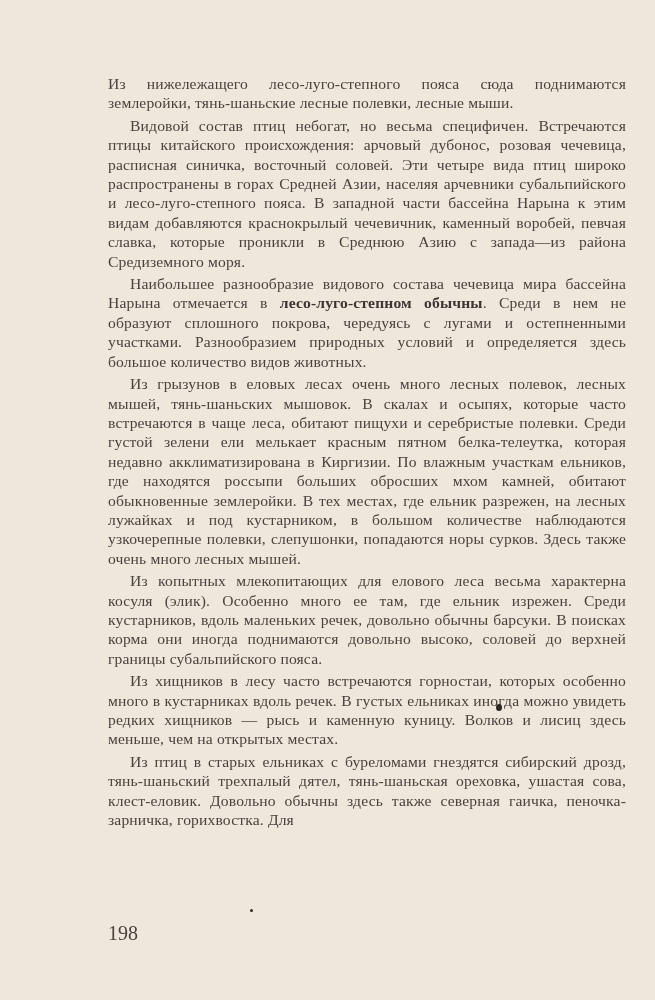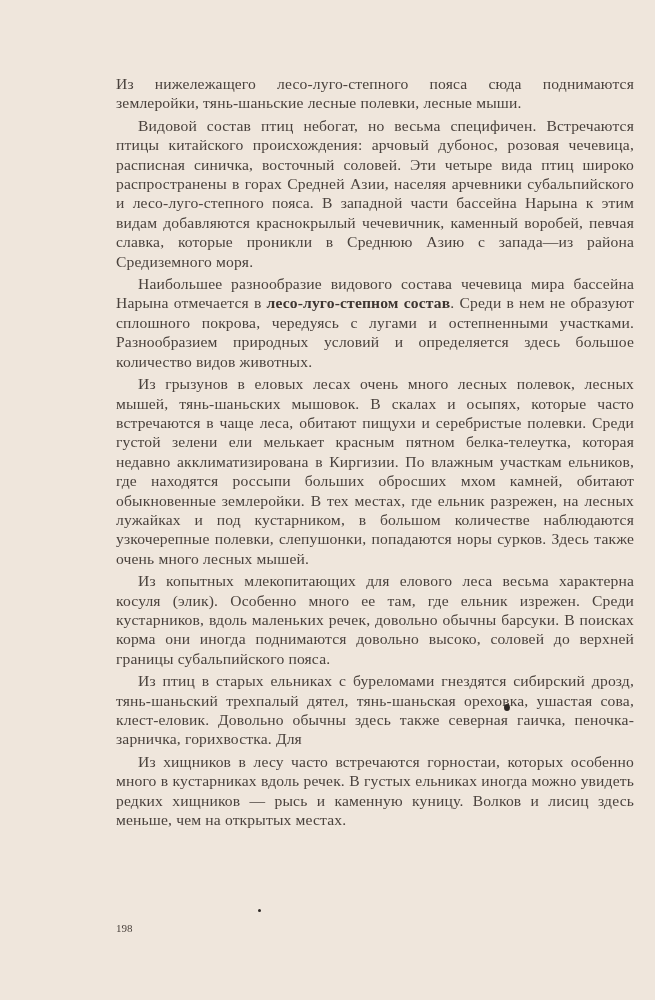--- a/index.html
+++ b/index.html
@@ -4,52 +4,52 @@
 <style>
   html, body { margin: 0; padding: 0; }
   body {
     width: 655px; height: 1000px; overflow: hidden;
     background: #efe6dc;
     position: relative;
     font-family: "Liberation Serif", "DejaVu Serif", serif;
     color: #4a423d;
   }
   .page {
-    position: absolute; left: 8px; top: 0; width: 593px; height: 1000px;
+    position: absolute; left: 0; top: 0; width: 593px; height: 1000px;
     background:
       linear-gradient(to right, rgba(0,0,0,0) 0px, rgba(0,0,0,0) 620px, rgba(190,170,155,0.55) 635px, rgba(170,150,135,0.85) 648px, rgba(205,190,178,0.9) 655px),
       #efe6dc;
   }
   .text-block {
     position: absolute; left: 108px; top: 74px; width: 518px;
     font-size: 15.6px; line-height: 19.4px;
     text-align: justify;
     letter-spacing: 0.15px;
   }
   .para { margin: 0 0 3px 0; text-indent: 22px; }
   .para.first { text-indent: 0; }
   .bold { font-weight: bold; color: #3d3531; }
   .dot {
     position: absolute; width: 6px; height: 7px; border-radius: 50%;
     background: #2e2825;
   }
   .page-number {
     position: absolute; left: 108px; top: 922px;
-    font-size: 11px; color: #4a423d;
+    font-size: 20px; color: #4a423d;
   }
 </style>
 </head>
 <body>
 
 <div class="page">
   <div class="text-block" id="text-block">
       <p class="para first"><span>Из нижележащего лесо-луго-степного пояса сюда поднимаются землеройки, тянь-шаньские лесные полевки, лесные мыши.</span></p>
       <p class="para"><span>Видовой состав птиц небогат, но весьма специфичен. Встречаются птицы китайского происхождения: арчовый дубонос, розовая чечевица, расписная синичка, восточный соловей. Эти четыре вида птиц широко распространены в горах Средней Азии, населяя арчевники субальпийского и лесо-луго-степного пояса. В западной части бассейна Нарына к этим видам добавляются краснокрылый чечевичник, каменный воробей, певчая славка, которые проникли в Среднюю Азию с запада—из района Средиземного моря.</span></p>
-      <p class="para"><span>Наибольшее разнообразие видового состава чечевица мира бассейна Нарына отмечается в </span><span class="bold">лесо-луго-степном состав</span><span>. Среди в нем не образуют сплошного покрова, чередуясь с лугами и остепненными участками. Разнообразием природных условий и определяется здесь большое количество видов животных.</span></p>
+      <p class="para"><span>Наибольшее разнообразие видового состава чечевица мира бассейна Нарына отмечается в </span><span class="bold">лесо-луго-степном обычны</span><span>. Среди в нем не образуют сплошного покрова, чередуясь с лугами и остепненными участками. Разнообразием природных условий и определяется здесь большое количество видов животных.</span></p>
       <p class="para"><span>Из грызунов в еловых лесах очень много лесных полевок, лесных мышей, тянь-шаньских мышовок. В скалах и осыпях, которые часто встречаются в чаще леса, обитают пищухи и серебристые полевки. Среди густой зелени ели мелькает красным пятном белка-телеутка, которая недавно акклиматизирована в Киргизии. По влажным участкам ельников, где находятся россыпи больших обросших мхом камней, обитают обыкновенные землеройки. В тех местах, где ельник разрежен, на лесных лужайках и под кустарником, в большом количестве наблюдаются узкочерепные полевки, слепушонки, попадаются норы сурков. Здесь также очень много лесных мышей.</span></p>
       <p class="para"><span>Из копытных млекопитающих для елового леса весьма характерна косуля (элик). Особенно много ее там, где ельник изрежен. Среди кустарников, вдоль маленьких речек, довольно обычны барсуки. В поисках корма они иногда поднимаются довольно высоко, соловей до верхней границы субальпийского пояса.</span></p>
+      <p class="para"><span>Из хищников в лесу часто встречаются горностаи, которых особенно много в кустарниках вдоль речек. В густых ельниках иногда можно увидеть редких хищников — рысь и каменную куницу. Волков и лисиц здесь меньше, чем на открытых местах.</span></p>
       <p class="para"><span>Из птиц в старых ельниках с буреломами гнездятся сибирский дрозд, тянь-шаньский трехпалый дятел, тянь-шаньская ореховка, ушастая сова, клест-еловик. Довольно обычны здесь также северная гаичка, пеночка-зарничка, горихвостка. Для</span></p>
-      <p class="para"><span>Из хищников в лесу часто встречаются горностаи, которых особенно много в кустарниках вдоль речек. В густых ельниках иногда можно увидеть редких хищников — рысь и каменную куницу. Волков и лисиц здесь меньше, чем на открытых местах.</span></p>
     </div>
   <div class="dot" style="left:496px; top:704px;"></div>
   <div class="dot" style="left:250px; top:909px; width:3px; height:3px;"></div>
   <div class="page-number">198</div>
 </div>
 
 </body></html>

